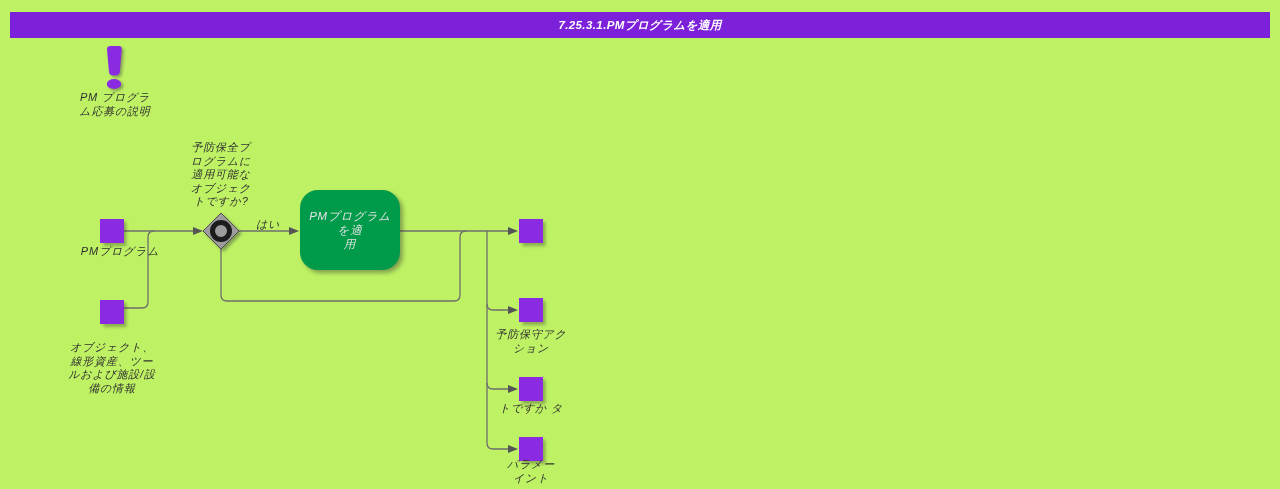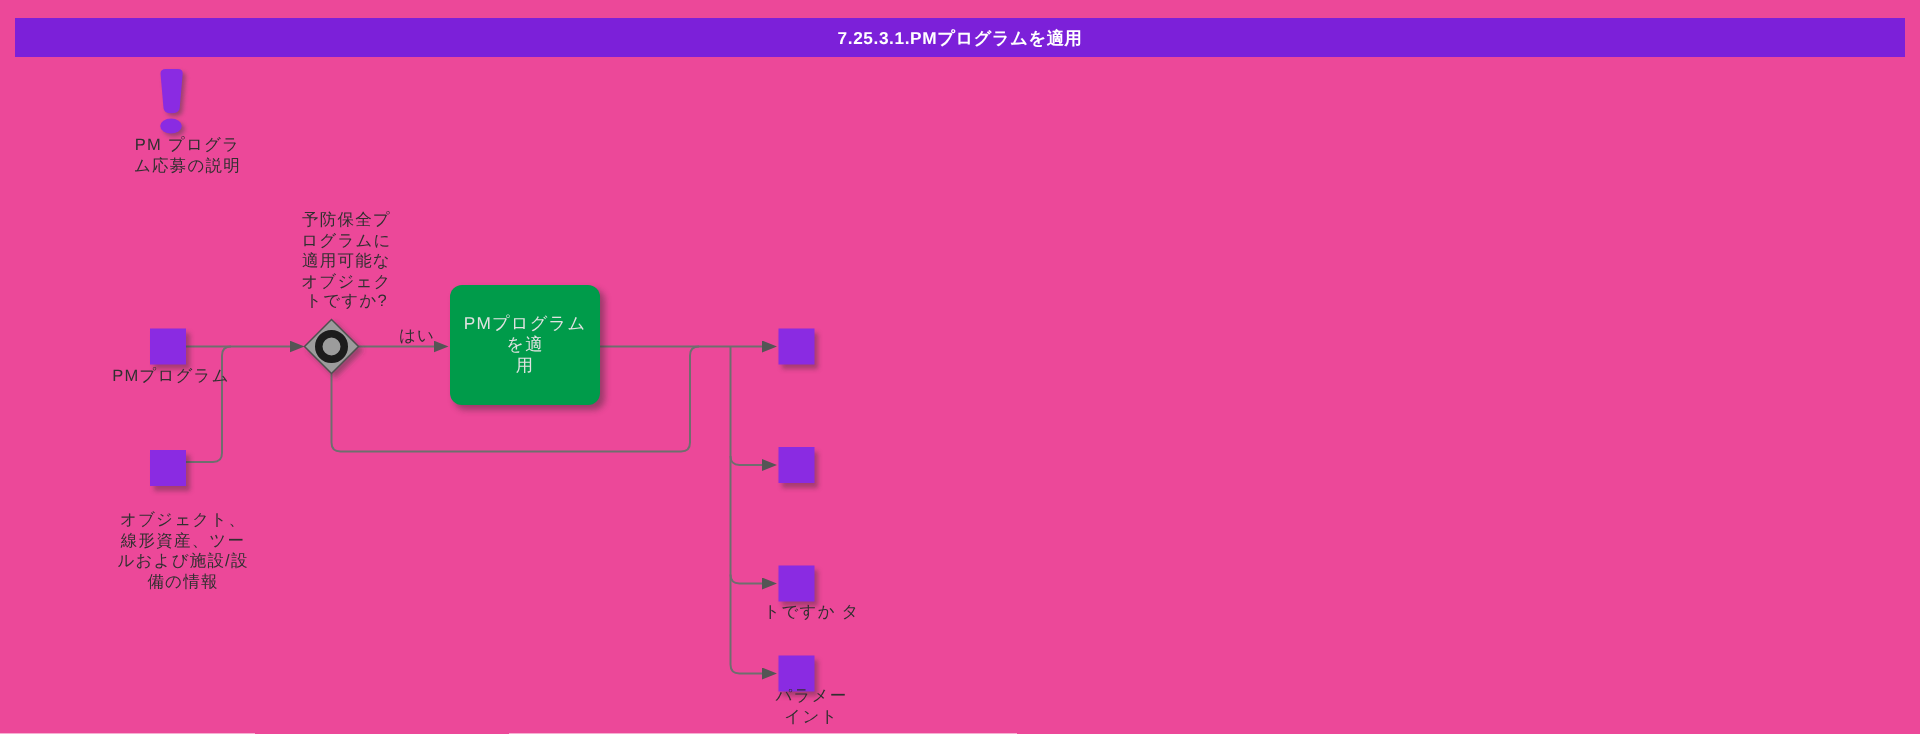--- a/index.html
+++ b/index.html
@@ -1,23 +1,24 @@
 <!DOCTYPE html>
 <html><head>
 <meta charset="utf-8">
 <style>
   html, body { margin: 0; padding: 0; background: #ffffff; }
   .canvas {
     position: relative;
     width: 1280px;
     height: 489px;
-    background: #ec4899;
+    background: #bef264;
     font-family: "Liberation Sans", "DejaVu Sans", sans-serif;
     color: #303030;
     overflow: hidden;
+    font-style: italic;
   }
   .titlebar {
     position: absolute;
     left: 10px; top: 12px;
     width: 1260px; height: 26px;
     background: #7c20d9;
     display: flex; align-items: center; justify-content: center;
   }
   .titlebar span {
     color: #ffffff;
@@ -38,28 +39,27 @@
     box-shadow: 2.5px 3px 3px rgba(40,40,40,0.35);
   }
   .lbl {
     position: absolute;
     font-size: 11px;
     line-height: 13.5px;
     letter-spacing: 0.8px;
     text-align: center;
     white-space: pre-line;
     color: #303030;
-    margin-left: 10px;
   }
   .task {
     position: absolute;
     left: 300px; top: 190px;
     width: 100px; height: 80px;
     background: #009b4a;
-    border-radius: 8px;
+    border-radius: 18px;
     box-shadow: 3px 3px 4px rgba(40,40,40,0.4);
     display: flex; align-items: center; justify-content: center;
     text-align: center;
     color: #e2e2e2;
     font-size: 11.5px;
     line-height: 14px;
     letter-spacing: 0.8px;
     white-space: pre-line;
     padding: 0 6px;
     box-sizing: border-box;
@@ -113,21 +113,21 @@
   </svg>
 
   <svg class="excl" width="30" height="50">
     <path d="M 7 4 Q 7 1 10.5 1 L 18.5 1 Q 22 1 21.8 4.2 L 19.8 27 Q 19.5 30.5 14.2 30.5 Q 9.2 30.5 9 27 Z" fill="#8a2be2"></path>
     <ellipse cx="14" cy="39" rx="7.2" ry="5" fill="#8a2be2"></ellipse>
   </svg>
   <div class="lbl" style="left:66px; top:91px; width:98px;">PM プログラ
 ム応募の説明</div>
 
   <div class="sq" style="left:100px; top:219px;"></div>
-  <div class="lbl" style="left:48px; top:245px; width:112px;">PMプログラム</div>
+  <div class="lbl" style="left:64px; top:245px; width:112px;">PMプログラム</div>
 
   <div class="sq" style="left:100px; top:300px;"></div>
   <div class="lbl" style="left:177px; top:141px; width:88px;">予防保全プ
 ログラムに
 適用可能な
 オブジェク
 トですか?</div>
 
   <div class="lbl" style="left:60px; top:341px; width:104px;">オブジェクト、
 線形資産、ツー
@@ -137,20 +137,22 @@
   <div class="lbl" style="left:250px; top:218px; width:36px;">はい</div>
 
   <div class="task">
     <span style="white-space: pre-line;">PMプログラムを適
 用</span>
   </div>
 
   <div class="sq" style="left:519px; top:219px;"></div>
 
   <div class="sq" style="left:519px; top:298px;"></div>
+  <div class="lbl" style="left:479px; top:328px; width:104px;">予防保守アク
+ション</div>
 
   <div class="sq" style="left:519px; top:377px;"></div>
   <div class="lbl" style="left:479px; top:402px; width:104px;">トですか タ</div>
 
   <div class="sq" style="left:519px; top:437px;"></div>
   <div class="lbl" style="left:491px; top:458px; width:80px;">パラメー
 イント</div>
 
 </div>
 

